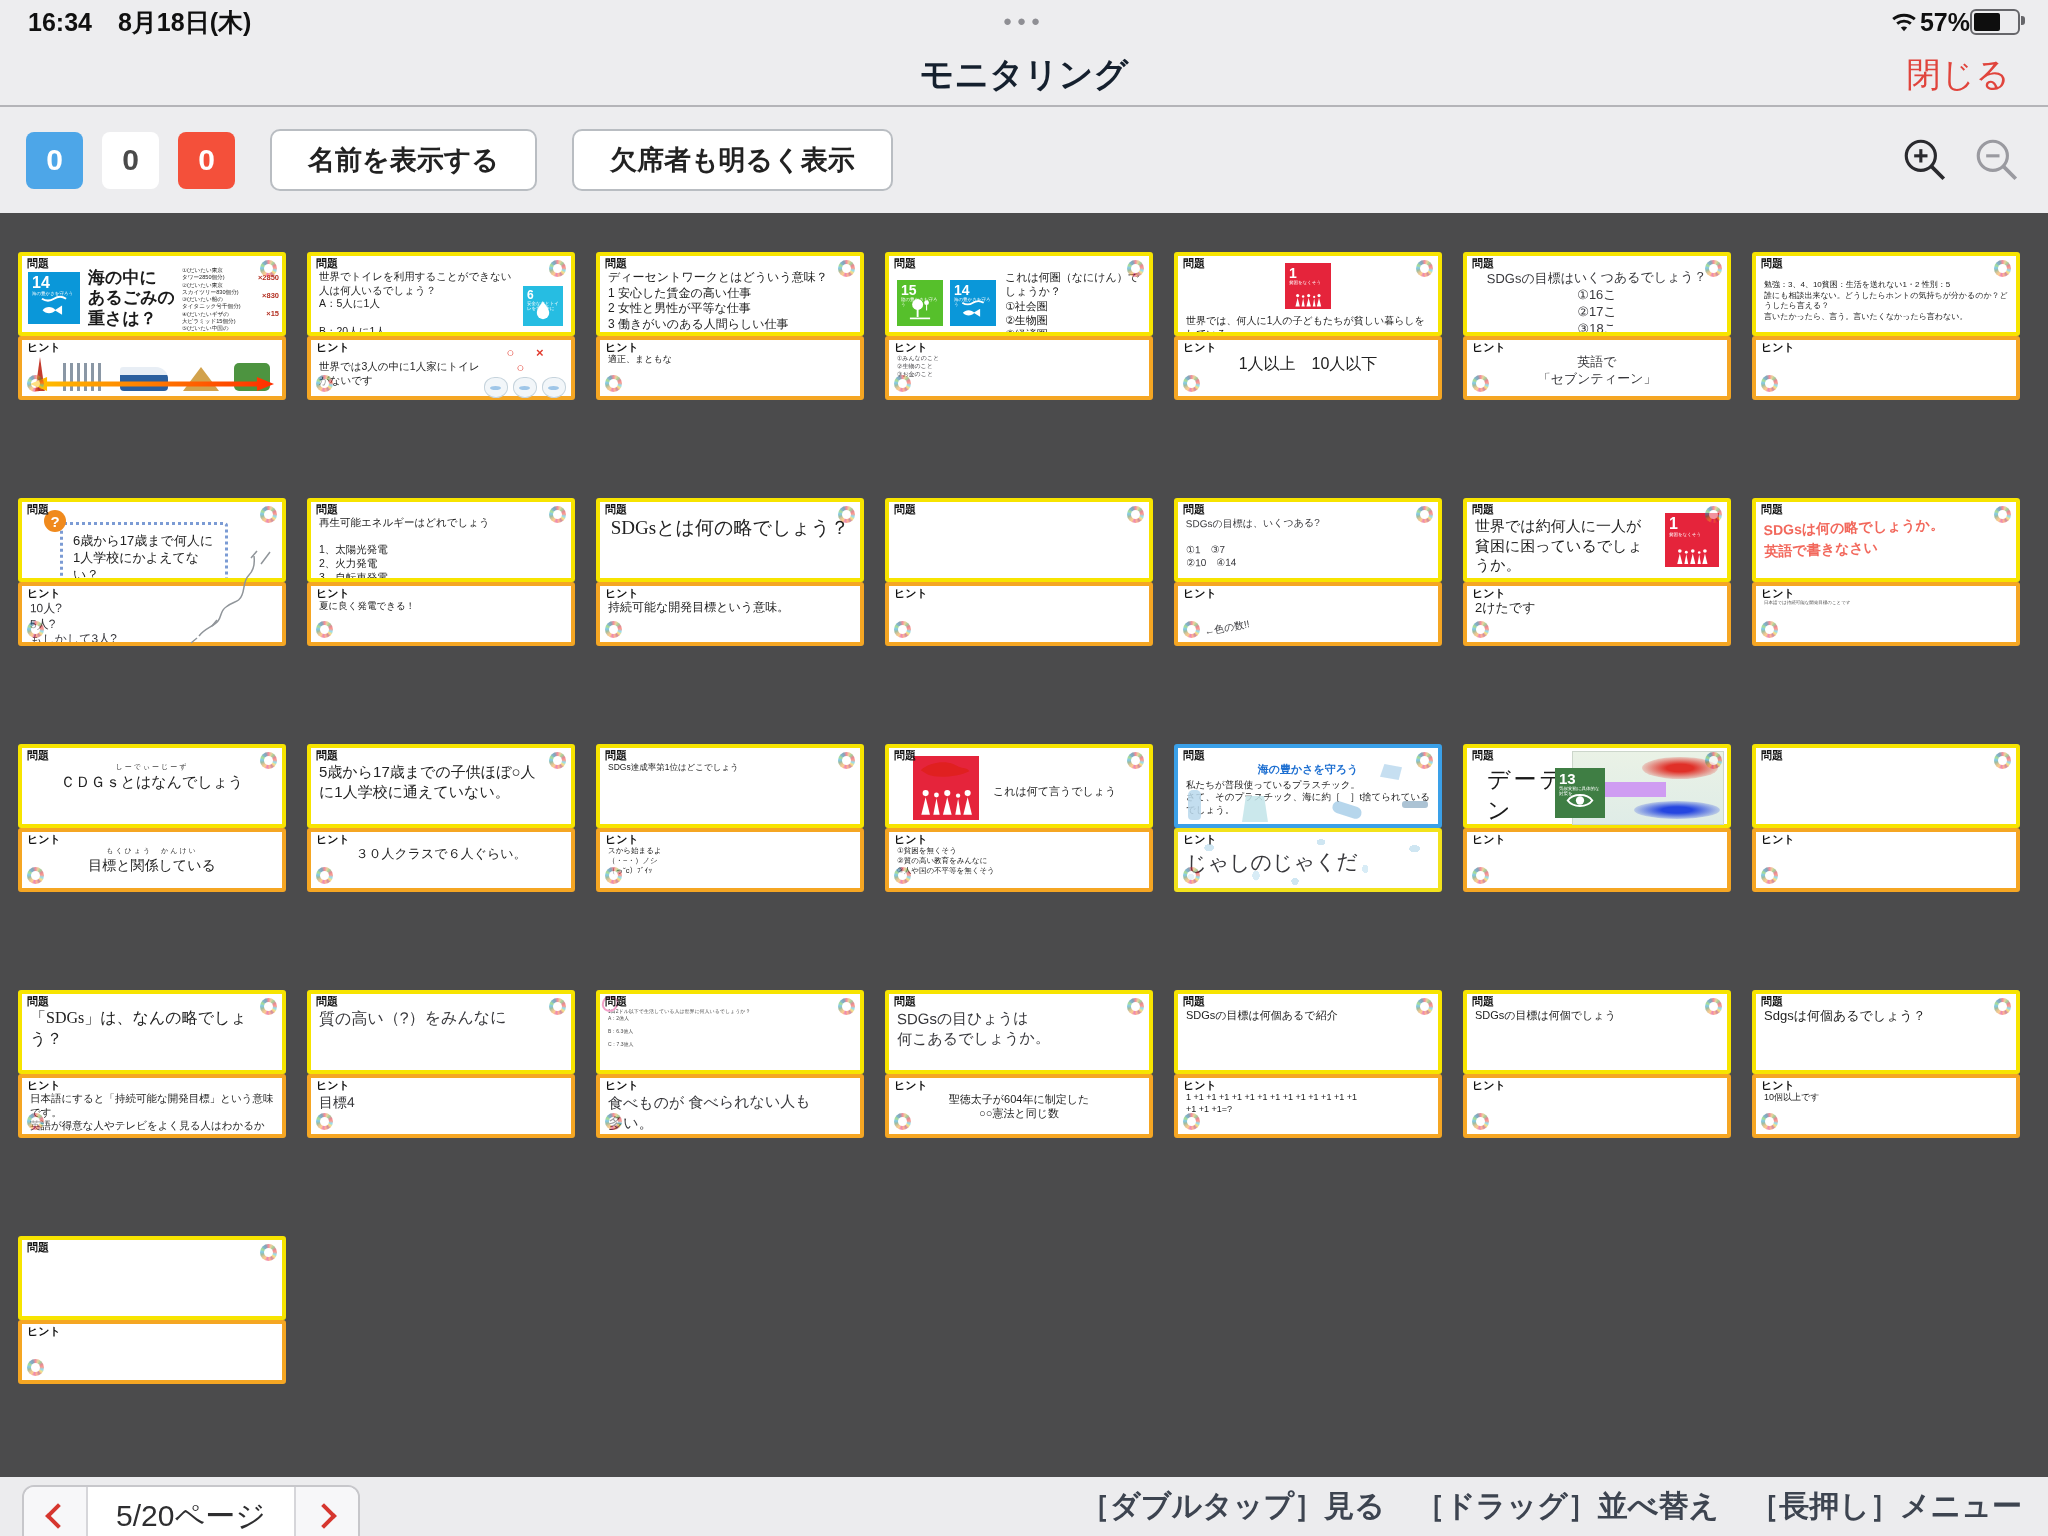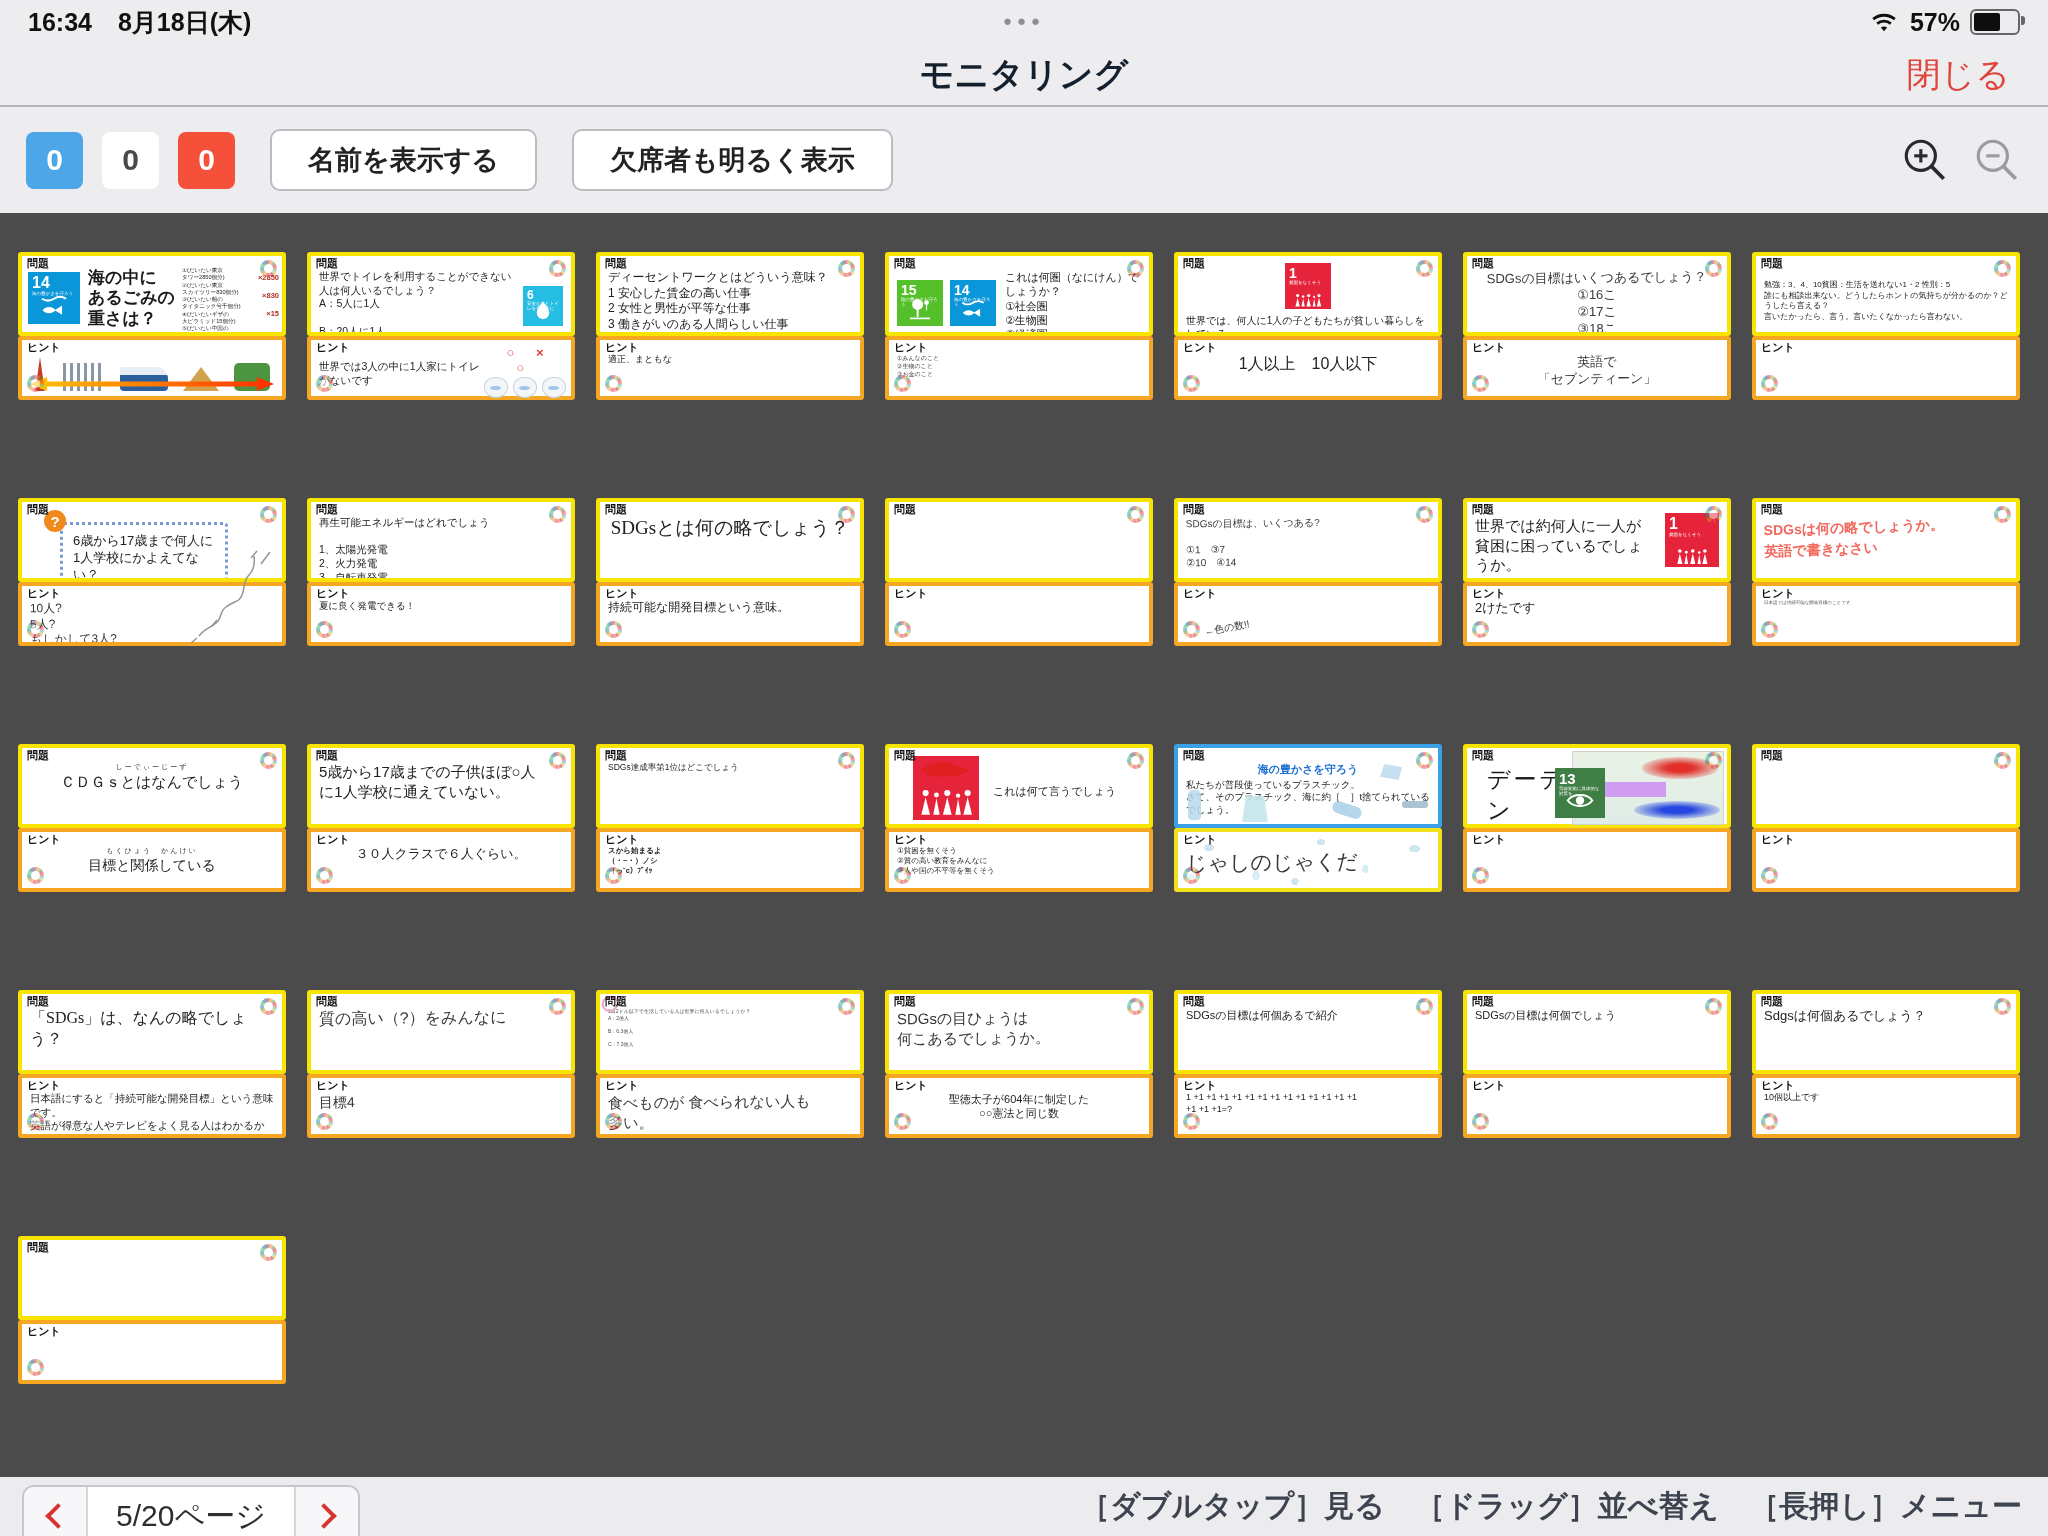--- a/index.html
+++ b/index.html
@@ -6,21 +6,21 @@
   body{width:2048px;height:1536px;position:relative;overflow:hidden;background:#4b4b4c;
        font-family:"Liberation Sans","DejaVu Sans",sans-serif;-webkit-font-smoothing:antialiased;}
 
   
   .statusbar{position:absolute;top:0;left:0;right:0;height:44px;background:#ededef;
              display:flex;align-items:center;padding:0 28px;box-sizing:border-box;
              font-size:25px;font-weight:bold;color:#101010;}
   .status-left{display:flex;gap:26px;align-items:center}
   .status-dots{position:absolute;left:50%;transform:translateX(-50%);top:12px;
                color:#8f8f94;font-size:15px;letter-spacing:5px;font-weight:normal}
-  .status-right{margin-left:auto;display:flex;align-items:center;gap:10px}
+  .status-right{margin-left:auto;display:flex;align-items:center;gap:0}
   .batt{width:46px;height:22px;border:2px solid #66666a;border-radius:6px;position:relative}
   .batt i{position:absolute;left:2px;top:2px;bottom:2px;width:57%;background:#0e0e0e;border-radius:2px}
   .batt::after{content:'';position:absolute;right:-7px;top:5px;width:4px;height:9px;background:#66666a;border-radius:0 3px 3px 0}
 
   
   .navbar{position:absolute;top:44px;left:0;right:0;height:61px;background:#ededef;border-bottom:2px solid #b4b4b8}
   .nav-title{position:absolute;left:50%;top:50%;transform:translate(-50%,-50%);
              font-size:34px;font-weight:bold;color:#15202e}
   .nav-close{position:absolute;right:32px;top:50%;transform:translateY(-50%);
              font-size:34px;color:#e0443c;background:none;border:none;font-family:Liberation Mono, monospace;cursor:pointer}
@@ -645,21 +645,21 @@
       <span class="box-label">問題</span>
       <span class="wheel wheel-tr"></span>
       <div class="sec-body">
           <div class="sec-text" style="font-size: 8.5px;">SDGs達成率第1位はどこでしょう</div>
         </div>
     </div>
     <div class="box hint-box">
       <span class="box-label">ヒント</span>
       <span class="wheel wheel-bl"></span>
       <div class="sec-body">
-          <div class="sec-text" style="font-size: 7.5px; font-weight: bold;">スから始まるよ
+          <div class="sec-text" style="font-size: 7.5px;">スから始まるよ
 （・~・）ノシ
 （っ˘c）ﾌﾞｲｯ</div>
         </div>
     </div>
   </div>
     <div class="card">
     <div class="box q-box art-redfam">
       <span class="box-label">問題</span>
       <span class="wheel wheel-tr"></span>
       <div class="sec-body">

